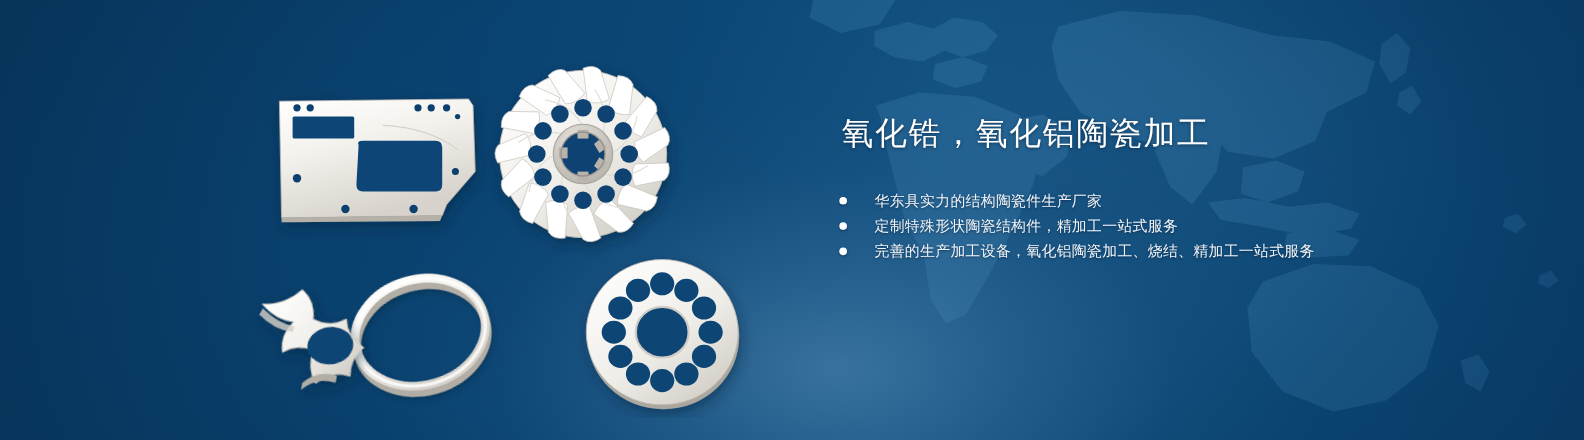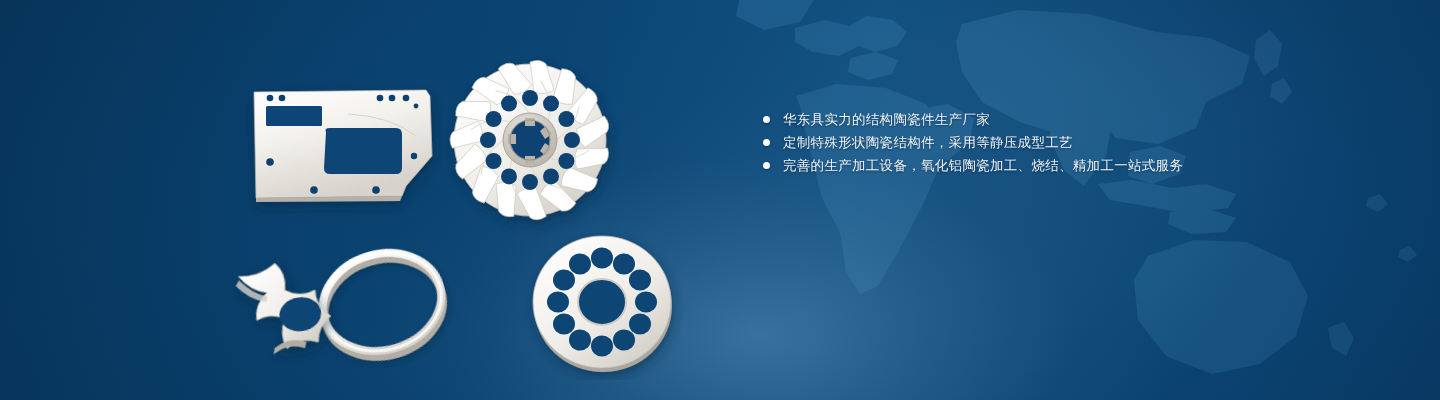--- a/index.html
+++ b/index.html
@@ -99,20 +99,21 @@
   .bullets {
     list-style: none;
     margin: 0;
     padding: 0;
   }
   .bullet {
     display: flex;
     align-items: center;
     height: 23px;
     margin-bottom: 0px;
+    gap: 12px;
   }
   .dot {
     width: 7px;
     height: 7px;
     border-radius: 50%;
     background: #ffffff;
     flex: 0 0 auto;
     margin-right: 13px;
     box-shadow: 0 1px 2px rgba(0,15,35,0.45);
   }
@@ -313,29 +314,30 @@
         <ellipse cx="-38" cy="-22" rx="11" ry="10.5"></ellipse>
         <ellipse cx="-22" cy="-38" rx="11" ry="10.5"></ellipse>
       </g>
 
       <ellipse cx="0" cy="0" rx="24" ry="23" fill="#0b4474"></ellipse>
       <ellipse cx="0" cy="0" rx="24" ry="23" fill="none" stroke="#cfcbc4" stroke-width="2"></ellipse>
     </g>
   </svg>
 
   <div class="copy">
+    <h1 class="headline">氧化锆，氧化铝陶瓷加工</h1>
 
     <ul class="bullets">
       <li class="bullet">
         <span class="dot"></span>
         <span class="bullet-text">华东具实力的结构陶瓷件生产厂家</span>
       </li>
       <li class="bullet">
         <span class="dot"></span>
-        <span class="bullet-text">定制特殊形状陶瓷结构件，采用等静压成型工艺</span>
+        <span class="bullet-text">定制特殊形状陶瓷结构件，精加工一站式服务</span>
       </li>
       <li class="bullet">
         <span class="dot"></span>
         <span class="bullet-text">完善的生产加工设备，氧化铝陶瓷加工、烧结、精加工一站式服务</span>
       </li>
     </ul>
   </div>
 
 </div>
 

